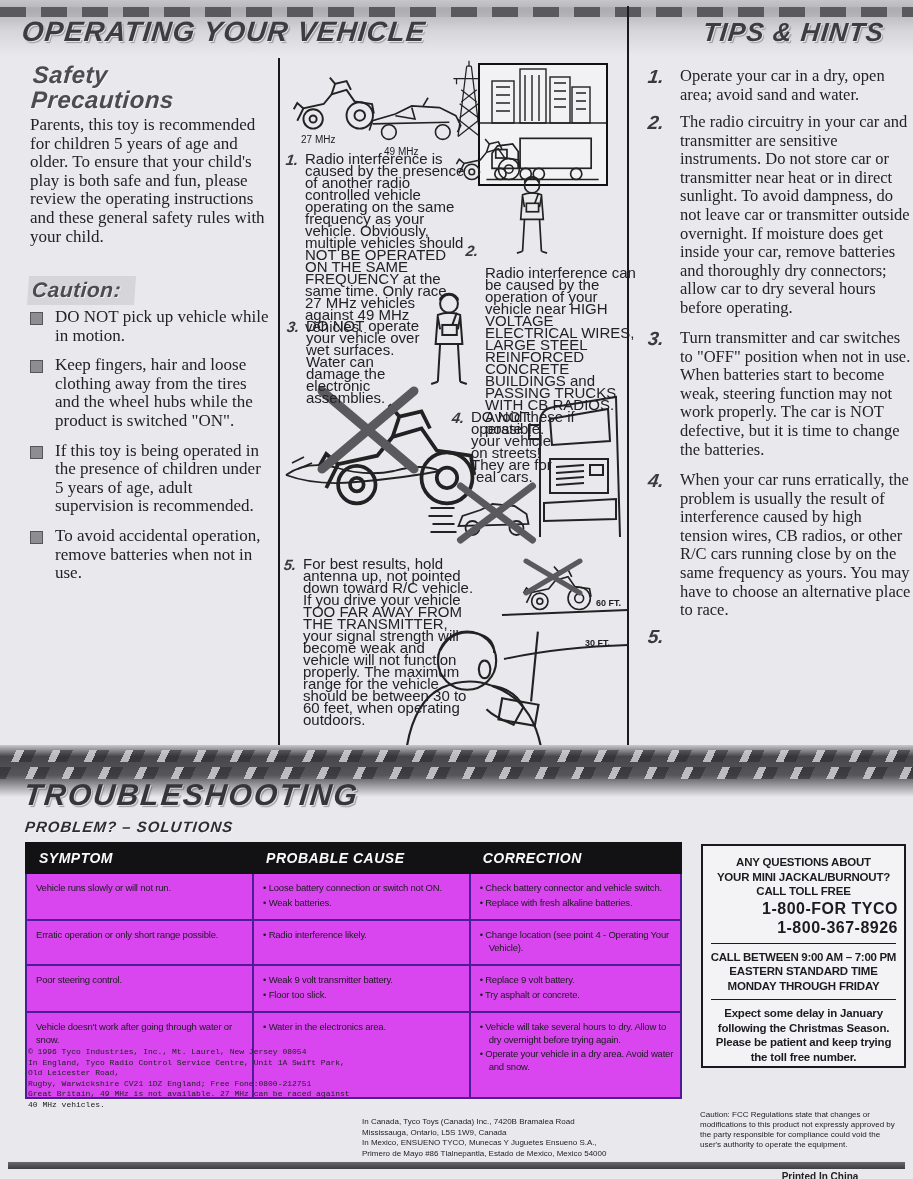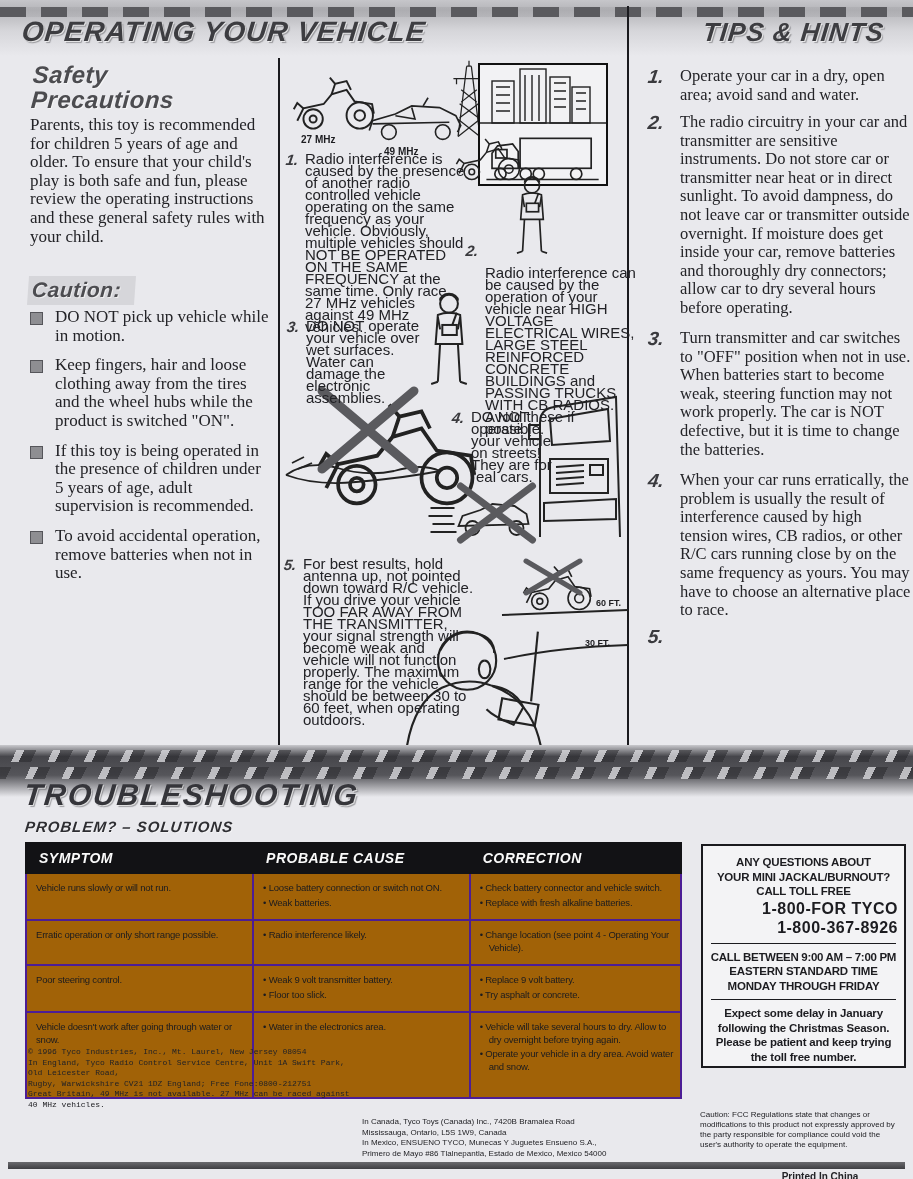--- a/index.html
+++ b/index.html
@@ -18,37 +18,37 @@
   
   .serif{font-family:"Liberation Serif",serif;color:#232327;}
   .heading-script{font-style:italic;font-weight:800;color:#4c4c50;letter-spacing:.5px;
     text-shadow:1px 1px 0 rgba(250,250,250,.7);transform:skewX(-4deg);}
   .para{font-size:17px;line-height:18.6px;}
   .cb{display:flex;margin-bottom:11px;}
   .sq{flex:0 0 auto;width:11px;height:11px;background:#8e8e92;border:1px solid #55555a;margin:4px 12px 0 0;}
   
   .mid-num{font-style:italic;font-weight:800;font-size:15px;color:#3a3a3e;transform:skewX(-8deg);}
   .mid-text{font-size:15px;line-height:12px;color:#222226;}
-  .mini-label{font-weight:700;font-size:10px;color:#1c1c20;}
+  .mini-label{font-weight:400;font-size:10px;color:#1c1c20;}
   .ft-label{font-weight:700;font-size:9px;color:#1c1c20;}
   svg.line-art{overflow:visible;}
   
   .tip-num{font-style:italic;font-weight:800;font-size:19px;color:#3a3a3e;transform:skewX(-8deg);}
   .tip-text{font-family:"Liberation Serif",serif;font-size:16.5px;line-height:18.6px;color:#232327;}
   
   .tread-band{left:0;top:745px;width:913px;height:52px;
     background:linear-gradient(180deg,#c9c9cd 0%,#46464b 22%,#55555a 58%,rgba(100,100,105,0) 100%);}
   .tread-row{position:absolute;left:0;width:913px;height:12px;
     background:repeating-linear-gradient(115deg,rgba(0,0,0,0) 0 15px,rgba(215,215,219,.8) 15px 22px,rgba(40,40,44,.55) 22px 33px);}
   .ts-title{font-style:italic;font-weight:800;font-size:30px;letter-spacing:2px;color:#35353a;
     text-shadow:1px 1px 0 rgba(250,250,250,.7),2px 2px 1px rgba(70,70,75,.45);transform:skewX(-6deg);white-space:nowrap;}
   .ts-sub{font-style:italic;font-weight:800;font-size:15px;letter-spacing:1px;color:#2e2e32;
     text-shadow:1px 1px 0 rgba(250,250,250,.6);transform:skewX(-6deg);white-space:nowrap;}
   
-  table.ts{border-collapse:collapse;background:#a16207;}
+  table.ts{border-collapse:collapse;background:#d946ef;}
   table.ts th{background:#121215;color:#fafafa;font-style:italic;font-weight:800;font-size:14px;
     letter-spacing:.5px;text-align:left;padding:6px 6px 6px 12px;border:2px solid #121215;white-space:nowrap;}
   table.ts td{border:2px solid #4c1d95;vertical-align:top;padding:8px 4px 8px 9px;
     font-size:9.5px;line-height:12.5px;font-weight:400;letter-spacing:-.2px;color:#1b1b1f;}
   .blt{padding-left:9px;text-indent:-9px;margin-bottom:2px;}
   .blt::before{content:"• ";}
   
   .cbox{left:701px;top:844px;width:205px;height:224px;background:#f3f3f5;border:2px solid #1a1a1e;
     box-sizing:border-box;text-align:center;padding:9px 6px 0 6px;}
   .cbox .b1{font-weight:800;font-size:11.5px;line-height:14.5px;letter-spacing:-.2px;}

